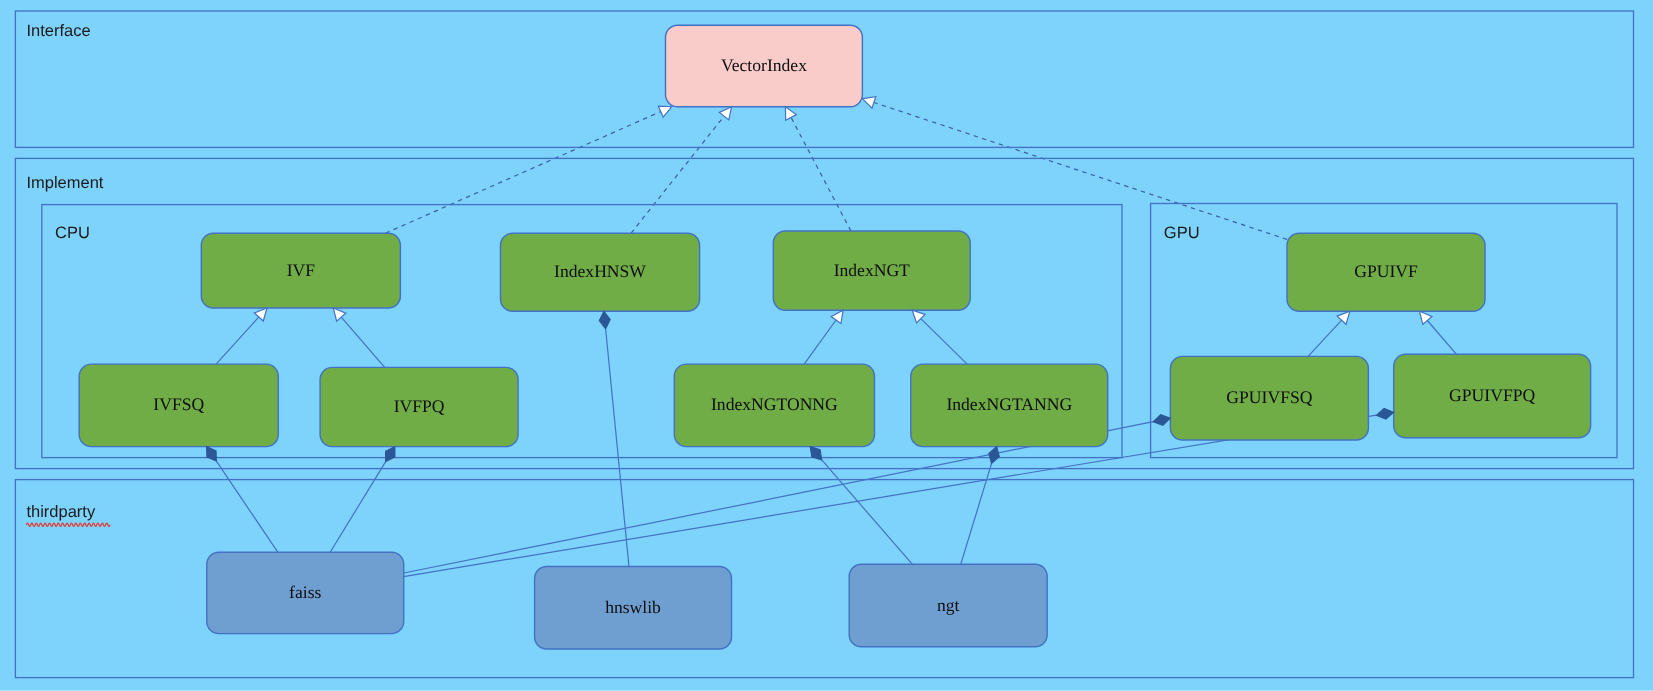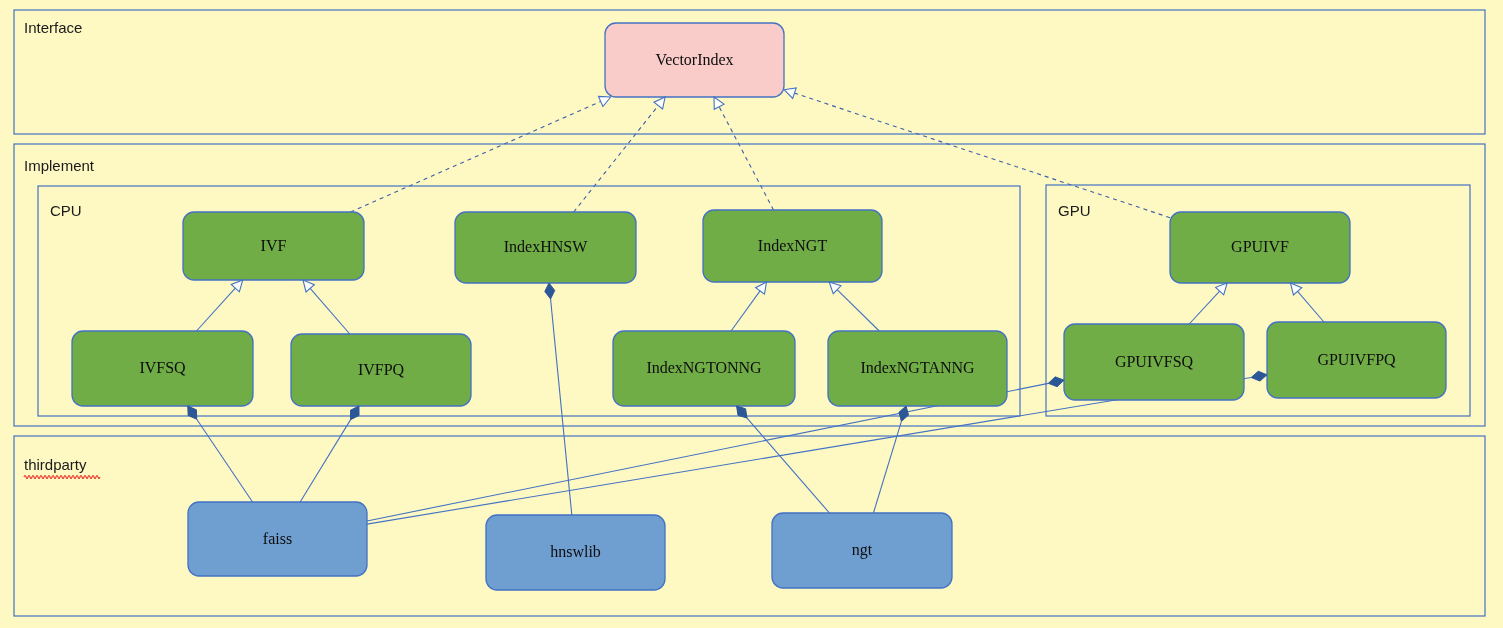--- a/index.html
+++ b/index.html
@@ -4,21 +4,21 @@
 <style>
   html, body {
     margin: 0;
     padding: 0;
     background: #ffffff;
   }
   #canvas {
     position: relative;
     width: 1503px;
     height: 628px;
-    background: #fef9c3;
+    background: #7dd3fc;
     overflow: hidden;
     font-family: "Liberation Sans", sans-serif;
   }
   svg.layer {
     position: absolute;
     left: 0;
     top: 0;
     width: 1503px;
     height: 628px;
   }

